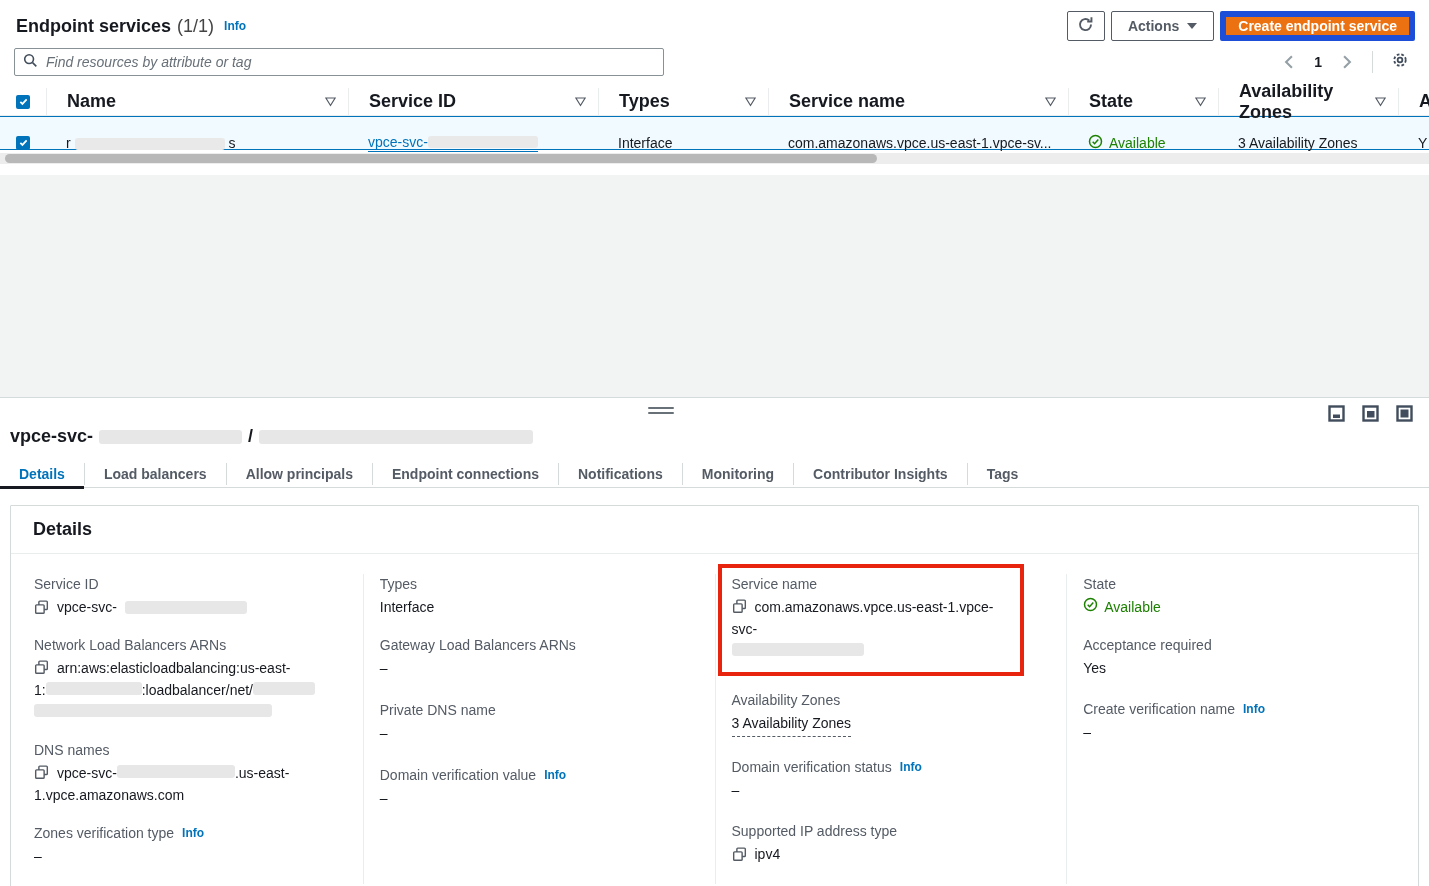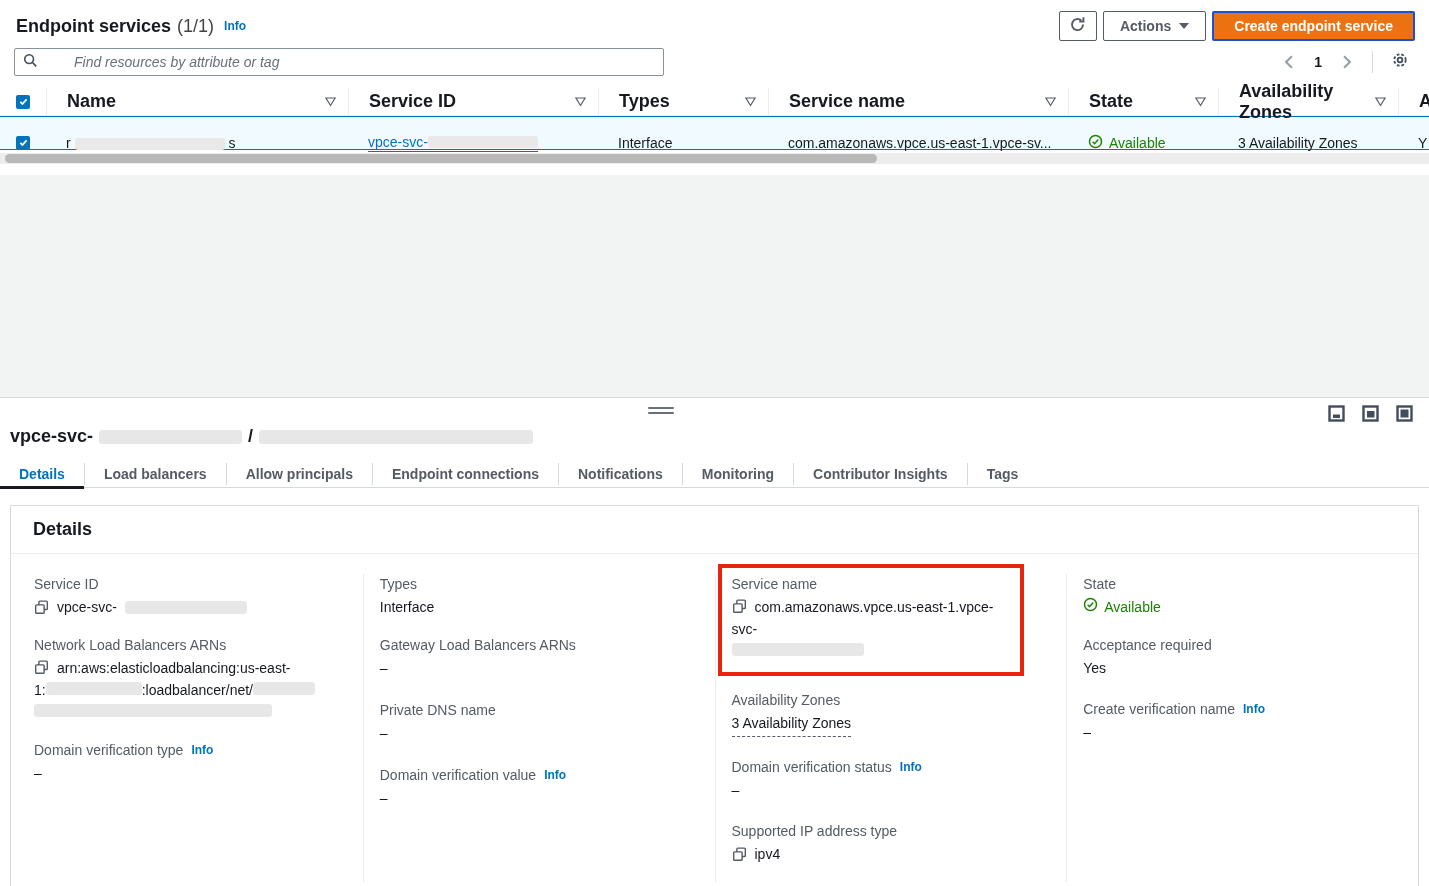--- a/index.html
+++ b/index.html
@@ -10,27 +10,27 @@
   
   .toolbar-row { display:flex; align-items:center; padding:10px 14px 0 16px; height:42px; }
   .page-title { font-size:18px; font-weight:bold; }
   .title-count { font-size:18px; font-weight:normal; color:#444; margin-left:6px; }
   .info-link { font-size:12px; font-weight:bold; color:#0073bb; margin-left:10px; cursor:pointer; }
   .toolbar-actions { margin-left:auto; display:flex; align-items:center; gap:6px; }
   .btn { height:30px; border:1px solid #545b64; border-radius:2px; background:#fff; color:#545b64;
          font-weight:bold; font-size:14px; display:flex; align-items:center; justify-content:center; cursor:pointer; }
   .btn-icon { width:38px; }
   .btn-actions { padding:0 16px; gap:8px; }
-  .btn-primary { background:#ec7211; border:2px solid #1d4ed8; color:#fff; padding:0 20px; }
+  .btn-primary { background:#ec7211; border:6px solid #1d4ed8; color:#fff; padding:0 12px; }
   .caret-down { display:inline-block; width:0; height:0; border-left:5px solid transparent; border-right:5px solid transparent; border-top:6px solid #545b64; }
 
   
   .search-row { display:flex; align-items:center; padding:6px 14px 0 14px; }
   .search-box { width:650px; height:28px; border:1px solid #879196; border-radius:2px; background:#fff;
-                display:flex; align-items:center; padding:0 8px;gap:28px; }
+                display:flex; align-items:center; padding:0 8px; }
   .search-box input { border:none; outline:none; flex:1; font-size:14px; font-style:italic; color:#16191f;
                       font-family:"Liberation Sans", sans-serif; background:transparent; margin-left:8px; }
   .search-box input::placeholder { color:#687078; font-style:italic; }
   .pagination { margin-left:auto; display:flex; align-items:center; gap:6px; }
   .page-num { font-size:14px; font-weight:bold; padding:0 6px; }
   .chev { width:26px; height:26px; display:flex; align-items:center; justify-content:center; cursor:pointer; }
   .pag-divider { width:1px; height:22px; background:#d5dbdb; margin:0 6px; }
   .gear-btn { width:30px; height:26px; display:flex; align-items:center; justify-content:center; cursor:pointer; }
 
   
@@ -338,22 +338,34 @@
                 <svg width="15" height="15" viewBox="0 0 16 16">
                     <rect x="5.2" y="1.2" width="9" height="9" rx="1" fill="none" stroke="#545b64" stroke-width="1.5"></rect>
                     <rect x="1.8" y="5.2" width="9" height="9" rx="1" fill="#fff" stroke="#545b64" stroke-width="1.5"></rect>
                   </svg>
               </span><span>arn:aws:elasticloadbalancing:us-east-</span><br>
               <span>1:</span><span class="blur-line" style="width:96px;"></span><span>:loadbalancer/net/</span><span class="blur-line" style="width:62px;"></span><br>
               <span class="blur-line" style="width:238px;"></span>
             </div>
           </div>
           <div class="field">
+            <div class="field-label">DNS names</div>
+            <div class="field-value block">
+              <span class="copy-ic" style="margin-right:8px; vertical-align:-2px;">
+                <svg width="15" height="15" viewBox="0 0 16 16">
+                    <rect x="5.2" y="1.2" width="9" height="9" rx="1" fill="none" stroke="#545b64" stroke-width="1.5"></rect>
+                    <rect x="1.8" y="5.2" width="9" height="9" rx="1" fill="#fff" stroke="#545b64" stroke-width="1.5"></rect>
+                  </svg>
+              </span><span>vpce-svc-</span><span class="blur-line" style="width:118px;"></span><span>.us-east-</span><br>
+              <span>1.vpce.amazonaws.com</span>
+            </div>
+          </div>
+          <div class="field">
             <div class="field-label">
-              <span>Domain verification type</span>
+              <span>Zones verification type</span>
               <span class="info-sm">Info</span>
             </div>
             <div class="field-value">–</div>
           </div>
         </div>
 
         <div class="dcol">
           <div class="field">
             <div class="field-label">Types</div>
             <div class="field-value">Interface</div>

